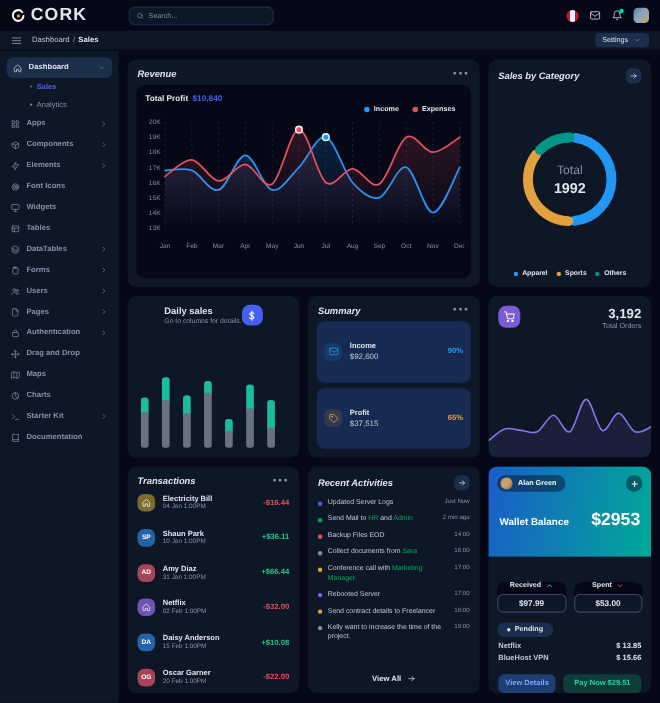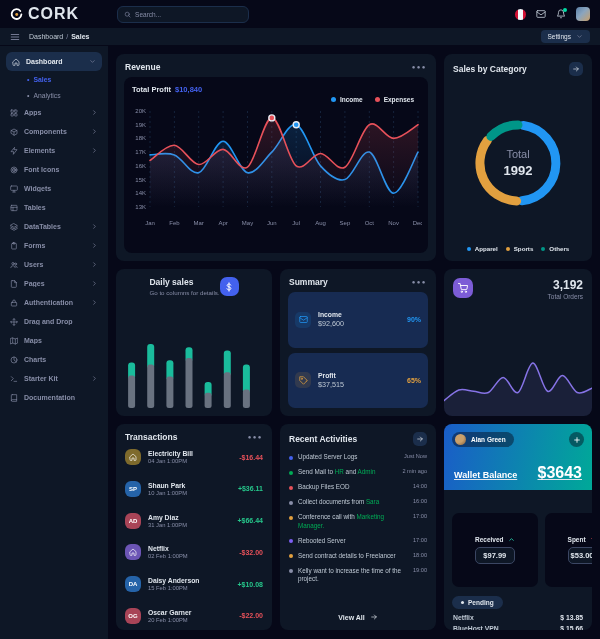--- a/index.html
+++ b/index.html
@@ -42,21 +42,21 @@
   .side-item .lbl { flex:1; white-space:nowrap; overflow:hidden; }
   .side-item.active { background:#1b2e4b; border-radius:6px; margin:0 6px; padding:0 6px; color:#e0e6ed; }
   .side-sub { display:flex; align-items:center; gap:4px; height:16px; padding:0 10px 0 27px; color:#888ea8;
     font-size:6.8px; cursor:pointer; }
   .side-sub .blt { font-size:7px; }
   .side-sub.active { color:#4361ee; font-weight:bold; }
 
   .main { flex:1; display:grid; grid-template-columns:156px 156px 148px; grid-template-rows:207px 147px 206px;
     gap:8px; padding:8px; background:#060818; }
   .card { background:#0e1726; border-radius:8px; overflow:hidden; position:relative; display:flex; flex-direction:column; }
-  .card-head { display:flex; align-items:center; justify-content:space-between; padding:8px 9px 5px; }
+  .card-head { display:flex; align-items:center; justify-content:space-between; padding:8px 9px 5px;font-style:italic; }
   .card-title { font-size:8.5px; font-weight:bold; color:#e0e6ed; }
   .dots { color:#888ea8; font-size:6px; letter-spacing:1.5px; cursor:pointer; }
   .arrow-btn { width:14px; height:14px; border-radius:5px; background:#1b2e4b; border:0; color:#e0e6ed;
     display:flex; align-items:center; justify-content:center; cursor:pointer; }
 
   
   .rev-card { grid-column:1 / 3; }
   .chart-panel { margin:0 8px 8px; background:#060818; border-radius:8px; padding:6px 6px 4px; flex:1; }
   .profit-row { display:flex; gap:4px; font-size:7.5px; font-weight:bold; padding:2px 2px 0; }
   .profit-value { color:#4361ee; }
@@ -114,25 +114,25 @@
 
   
   .wallet-grad { background:linear-gradient(100deg,#1a5dc8 0%,#00a998 100%); padding:8px; height:88px; }
   .wallet-toprow { display:flex; justify-content:space-between; align-items:center; }
   .user-pill { display:flex; align-items:center; gap:5px; background:rgba(6,8,24,.45); border-radius:10px;
     padding:2px 8px 2px 3px; font-size:6.5px; font-weight:bold; color:#fff; cursor:pointer; }
   .user-pill .uav { width:11px; height:11px; border-radius:50%;
     background:radial-gradient(circle at 35% 35%,#caa06b 0 45%,#7d5a3a 100%); }
   .plus-btn { width:15px; height:15px; border-radius:50%; background:rgba(6,8,24,.45); border:0; color:#fff;
     display:flex; align-items:center; justify-content:center; cursor:pointer; }
-  .wallet-balrow { display:flex; justify-content:space-between; align-items:baseline; margin-top:17px; padding:0 2px;text-decoration:underline; }
+  .wallet-balrow { display:flex; justify-content:space-between; align-items:baseline; margin-top:17px; padding:0 2px; }
   .wallet-bal-lbl { font-size:9px; font-weight:bold; color:#fff; }
   .wallet-bal-val { font-size:16px; font-weight:bold; color:#fff; }
   .wallet-metrics { display:flex; gap:7px; margin:-20px 8px 0; position:relative; }
-  .metric-box { flex:1; background:#060818; border-radius:7px; padding:23px;margin-top:43px; }
+  .metric-box { flex:1; background:#060818; border-radius:7px; padding:0;margin-top:43px; }
   .metric-lab { display:flex; align-items:center; justify-content:center; gap:4px; font-size:6.5px; font-weight:bold; }
   .metric-val { margin-top:4px; background:#0e1726; border:1px solid #3b4663; border-radius:5px; text-align:center;
     padding:3px 0; font-size:7.5px; font-weight:bold; color:#e0e6ed; }
   .pending-pill { display:inline-flex; align-items:center; gap:4px; background:#1b2e4b; border-radius:9px;
     padding:3px 9px; font-size:6.5px; font-weight:bold; color:#e0e6ed; margin:9px 8px 5px; }
   .pending-dot { width:3px; height:3px; border-radius:50%; background:#e0e6ed; }
   .wallet-list { padding:0 9px; }
   .wallet-li { display:flex; justify-content:space-between; font-size:6.8px; font-weight:bold; margin-bottom:4px; }
   .wallet-li .n { color:#bfc9d4; } .wallet-li .v { color:#e0e6ed; }
   .wallet-btns { display:flex; gap:7px; margin:7px 9px 0; }
@@ -755,21 +755,21 @@
               <span>Alan Green</span>
             </span>
             <button class="plus-btn" id="plus-slot">
                 <svg width="8" height="8" viewBox="0 0 24 24" fill="none" stroke="#fff" stroke-width="2.6" stroke-linecap="round" stroke-linejoin="round">
                   <path d="M12 5v14M5 12h14"></path>
                 </svg>
               </button>
           </div>
           <div class="wallet-balrow">
             <span class="wallet-bal-lbl">Wallet Balance</span>
-            <span class="wallet-bal-val">$3643</span>
+            <span class="wallet-bal-val">$2953</span>
           </div>
         </div>
         <div class="wallet-metrics">
           <div class="metric-box">
             <div class="metric-lab">
               <span>Received</span>
               <span id="up-slot" style="display:flex">
                   <svg width="7" height="7" viewBox="0 0 24 24" fill="none" stroke="#26c7a5" stroke-width="3" stroke-linecap="round" stroke-linejoin="round">
                     <path d="M6 15l6-6 6 6"></path>
                   </svg>

